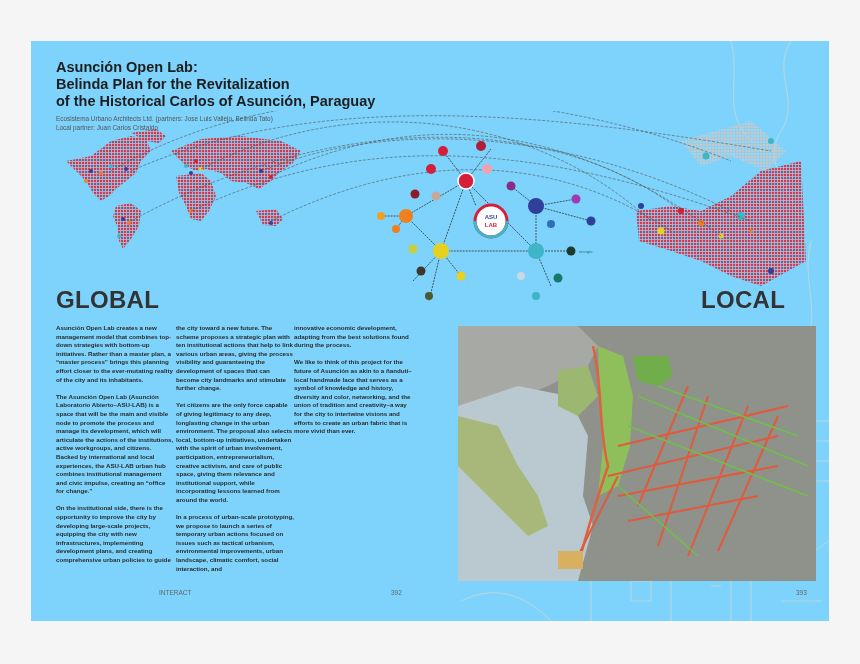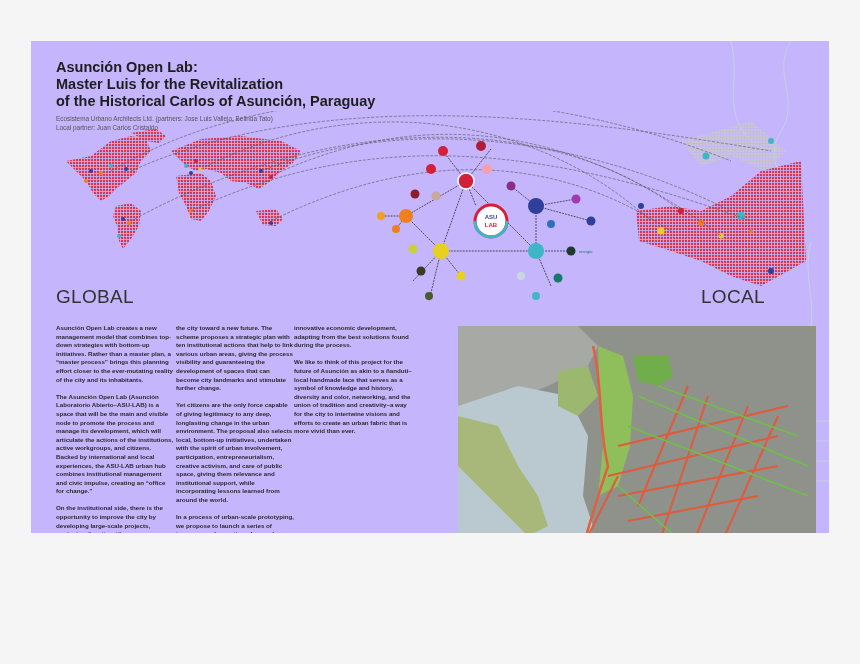--- a/index.html
+++ b/index.html
@@ -1,22 +1,22 @@
 <!DOCTYPE html>
 <html><head>
 <meta charset="utf-8">
 <style>
   html,body{margin:0;padding:0;}
   body{width:860px;height:664px;background:#f5f5f5;position:relative;overflow:hidden;font-family:"Liberation Sans",sans-serif;}
-  .page{position:absolute;left:31px;top:41px;width:798px;height:492px;background:#c4b5fd;overflow:hidden;}
+  .page{position:absolute;left:31px;top:41px;width:798px;height:580px;background:#7dd3fc;overflow:hidden;}
   .bgmap{position:absolute;left:0;top:0;width:798px;height:580px;}
   .title{position:absolute;left:25px;top:18px;font-weight:bold;font-size:14.5px;line-height:17px;color:#1e1e1e;margin:0;}
   .credits{position:absolute;left:25px;top:73px;font-size:6.4px;line-height:9px;color:#555;}
   .diagram{position:absolute;left:0;top:70px;width:798px;height:200px;}
-  .big-label{position:absolute;font-weight:normal;font-size:19px;color:#333;letter-spacing:.3px;}
+  .big-label{position:absolute;font-weight:bold;font-size:24px;color:#333;letter-spacing:.3px;}
   .global{left:25px;top:245px;}
   .local{left:670px;top:245px;}
   .col{position:absolute;top:283px;width:118px;font-size:6.2px;line-height:8.6px;color:#2a2a2a;font-weight:bold;}
   .col p{margin:0 0 8.6px 0;}
   .c1{left:25px;}
   .c2{left:145px;}
   .c3{left:263px;top:283px;}
   .aerial{position:absolute;left:427px;top:285px;width:358px;height:255px;overflow:hidden;background:#8a8d86;}
   .footer{position:absolute;top:548px;font-size:6.5px;color:#666;}
   .f-left{left:128px;}
@@ -36,21 +36,21 @@
       <path d="M560 500 L560 580 M580 520 L640 520 L640 580 M600 540 L620 540 L620 560 L600 560 Z"></path>
       <path d="M660 530 L700 530 L700 580 M680 545 L690 545 M720 520 L720 580"></path>
       <path d="M430 560 C470 540 500 560 520 580"></path>
       <path d="M740 540 L798 500 M750 560 L790 560"></path>
       <path d="M785 380 L798 380 M785 400 L798 400 M785 420 L798 420 M785 440 L798 440"></path>
     </g>
   </svg>
 
   <h1 class="title">
     <span>Asunción Open Lab:</span><br>
-    <span>Master Luis for the Revitalization</span><br>
+    <span>Belinda Plan for the Revitalization</span><br>
     <span>of the Historical Carlos of Asunción, Paraguay</span>
   </h1>
 
   <div class="credits">
     <div>Ecosistema Urbano Architects Ltd. (partners: Jose Luis Vallejo, Belinda Tato)</div>
     <div>Local partner: Juan Carlos Cristaldo</div>
   </div>
 
   <svg class="diagram" viewBox="0 0 798 200">
     <defs>

